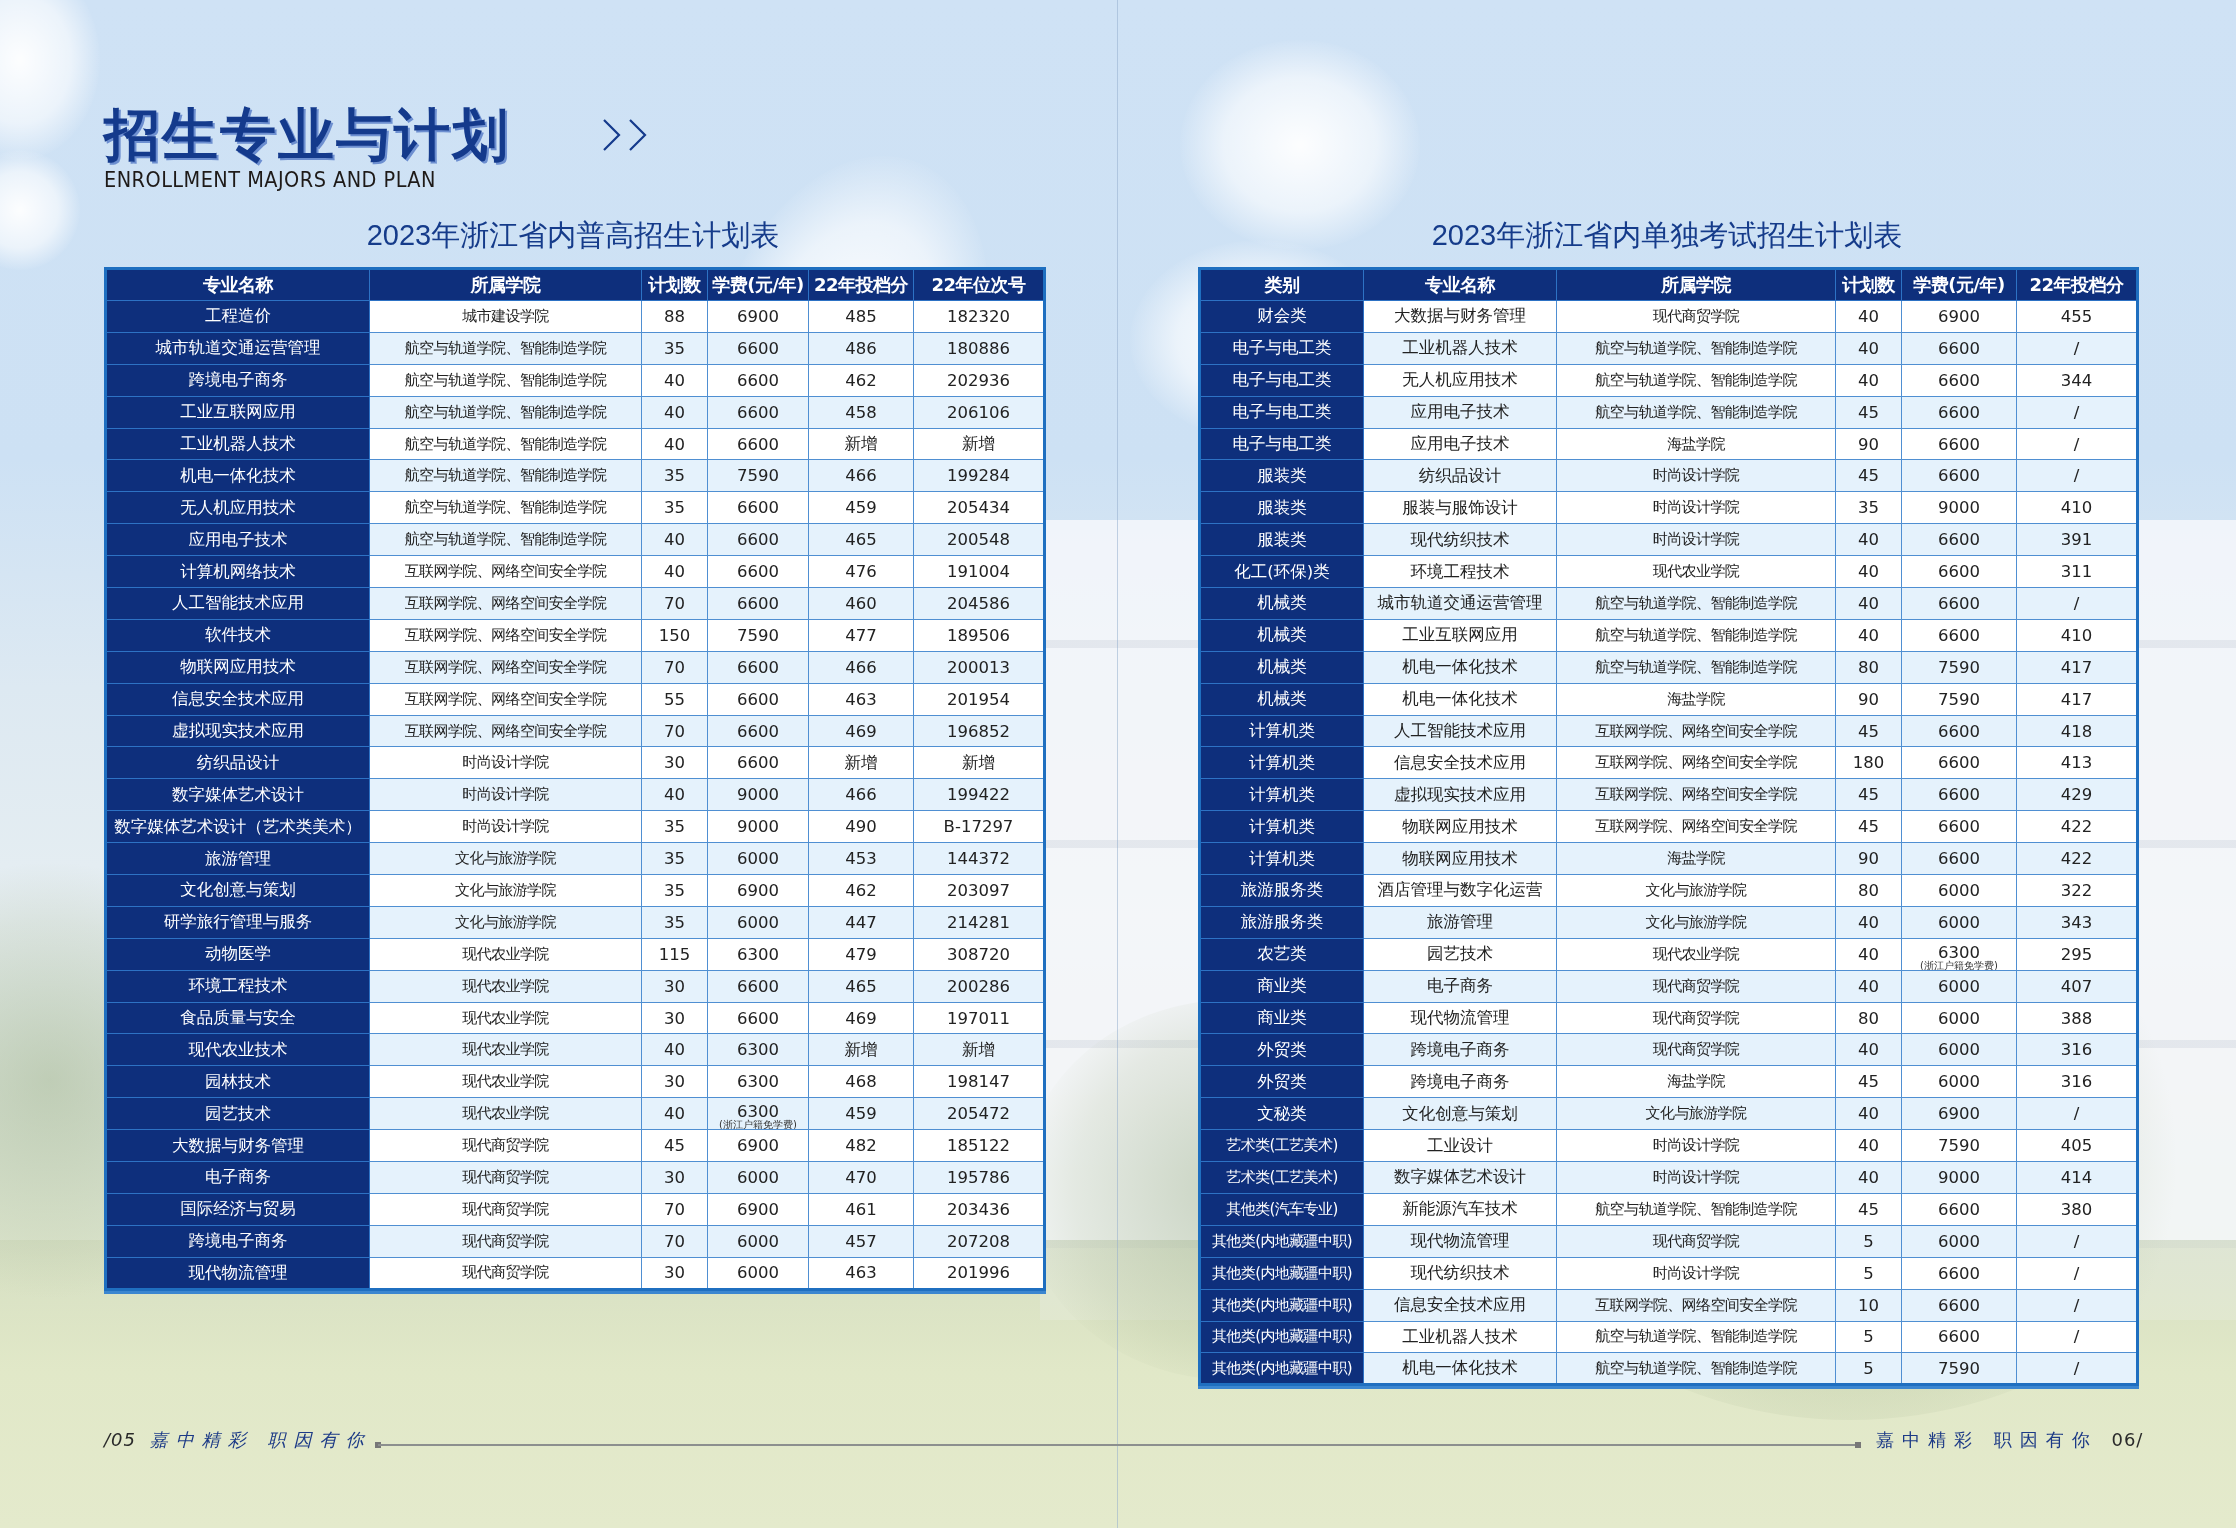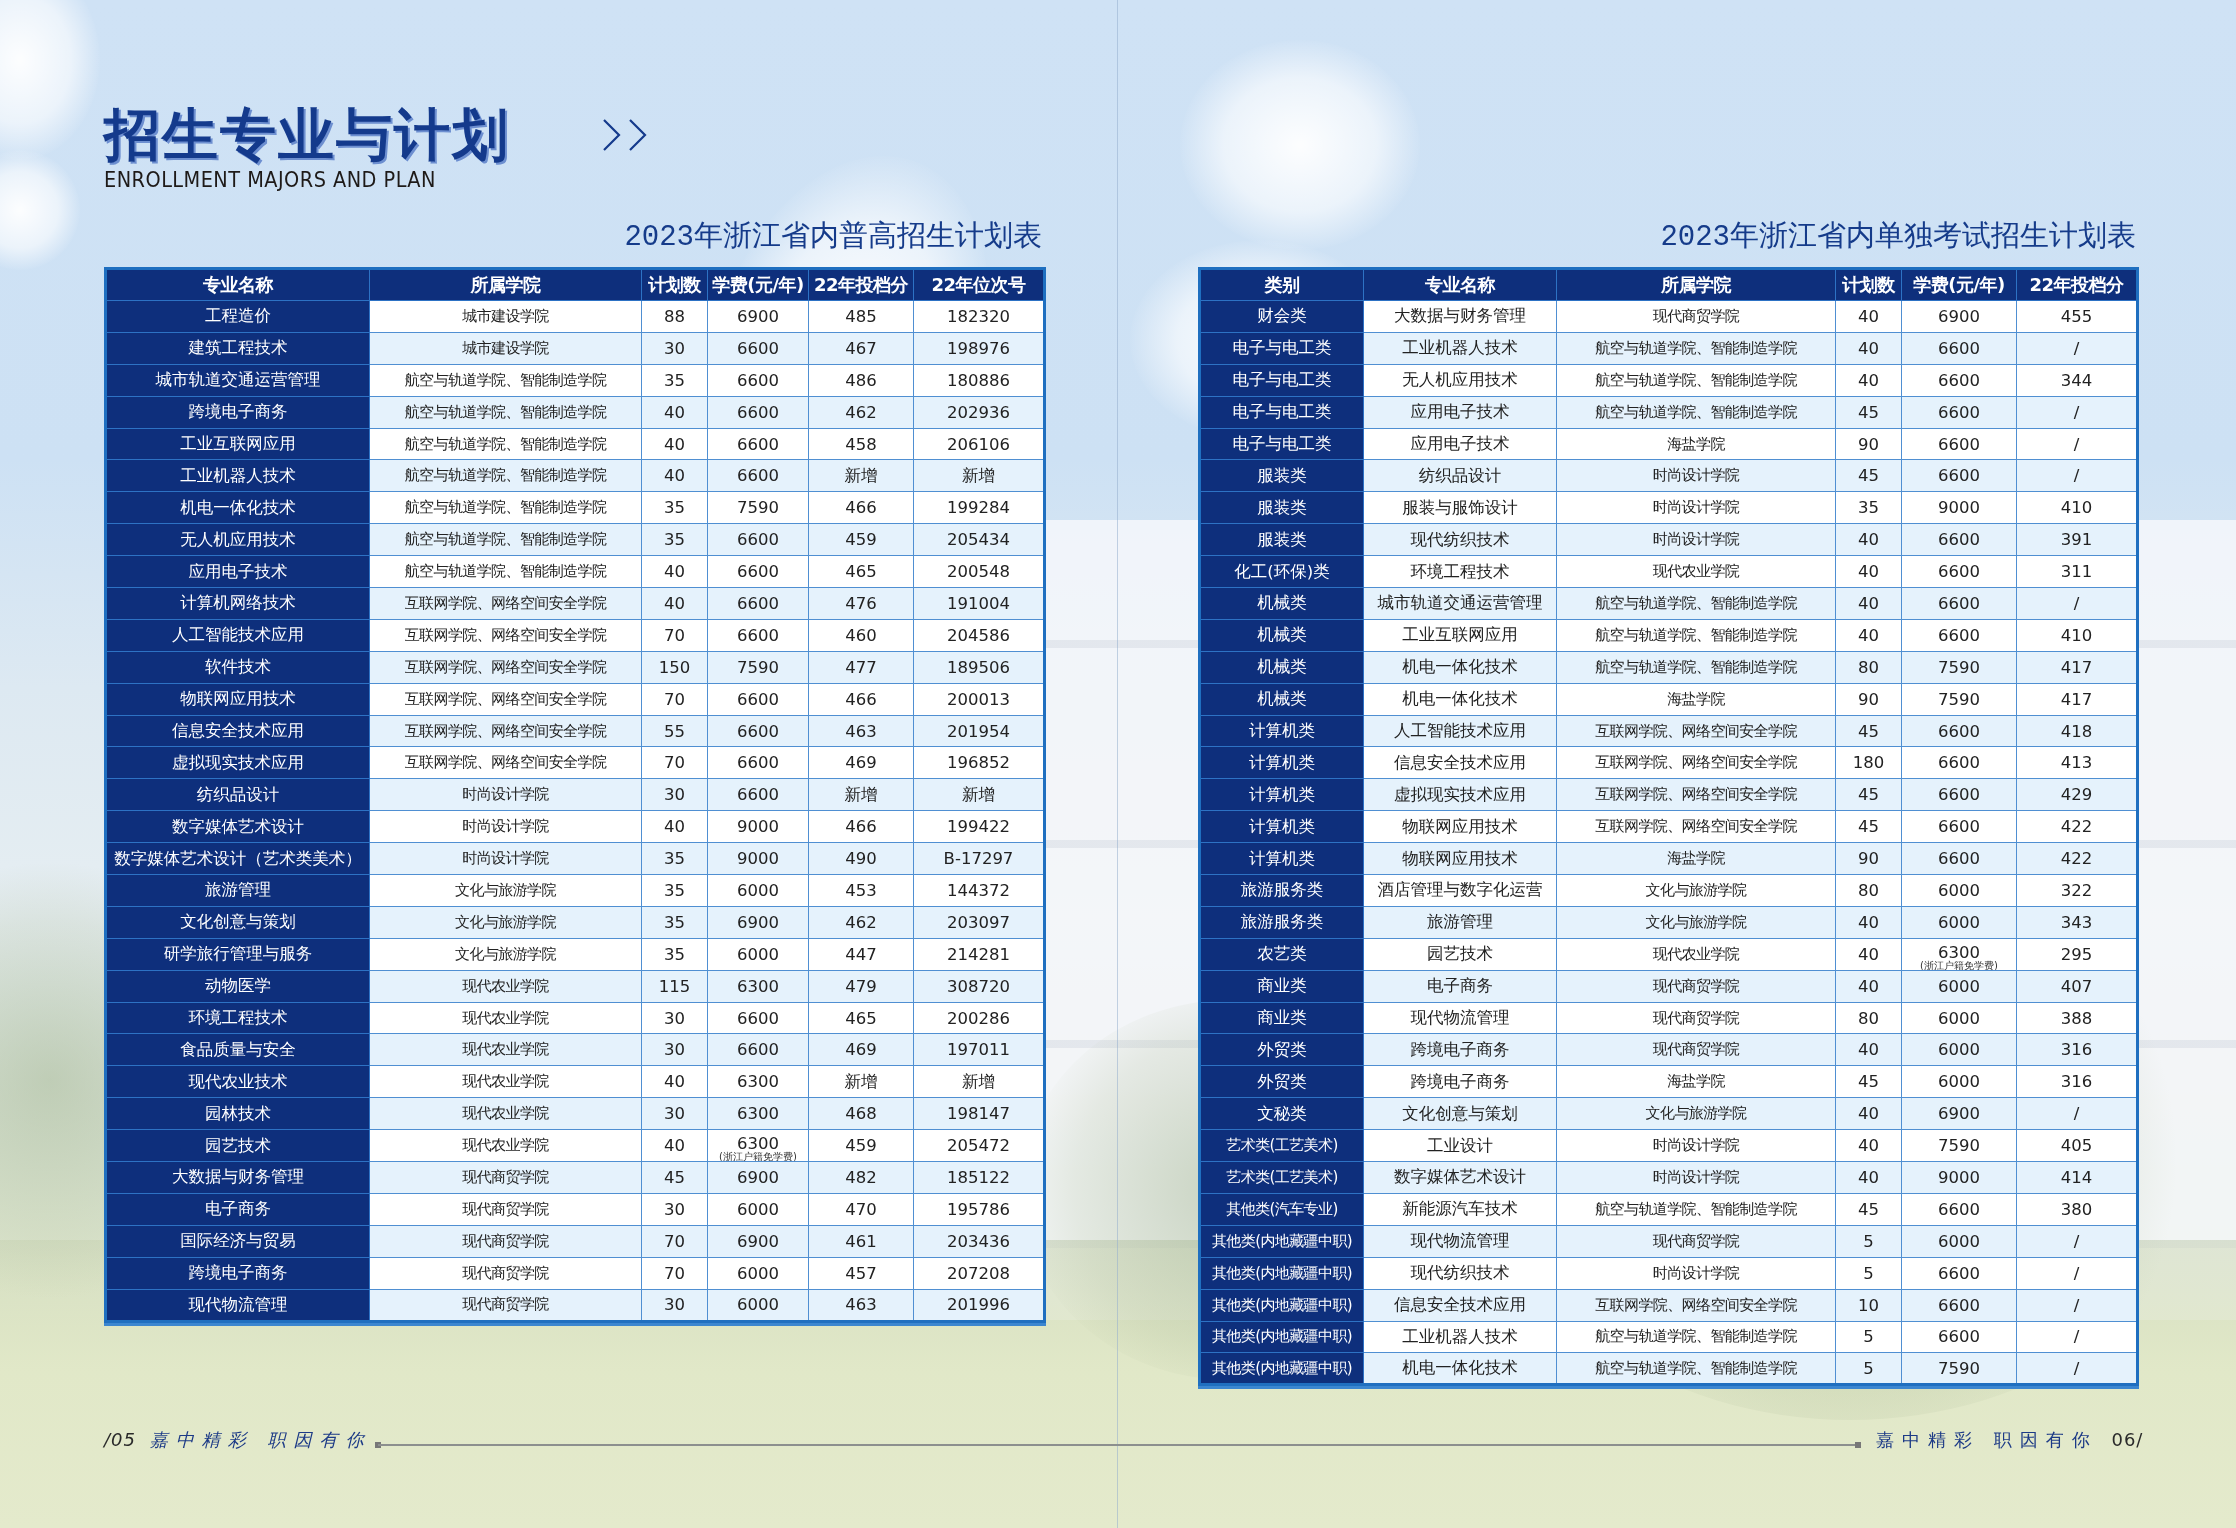--- a/index.html
+++ b/index.html
@@ -33,22 +33,22 @@
     text-shadow: 2px 2px 0 #6d8fd0;
   }
   .chevrons { position: absolute; left: 600px; top: 118px; width: 48px; height: 34px; }
   .page-subtitle {
     position: absolute; left: 104px; top: 168px;
     font-family: "DejaVu Sans", sans-serif; font-size: 21px; color: #1e1a18; letter-spacing: 0.5px;
     transform: scaleX(0.92); transform-origin: left;
   }
   .caption {
     position: absolute; top: 216px; height: 40px;
-    font-family: Liberation Mono, monospace;
-    font-size: 29px; color: #153b8a; text-align: right; white-space: nowrap;
+    font-family: Liberation Sans, sans-serif;
+    font-size: 29px; color: #153b8a; text-align: center; white-space: nowrap;
   }
   .caption.left { left: 104px; width: 938px; }
   .caption.right { left: 1198px; width: 938px; }
 
   table.plan {
     position: absolute; top: 267px; border-collapse: collapse; table-layout: fixed;
     border: 3px solid #1f6fc0; background: #ec4899;
     box-shadow: 0 3px 0 #3b86d0;
   }
   table.plan.left { left: 104px; width: 939px; }
@@ -126,28 +126,20 @@
   <tbody id="left-body">
       <tr>
         <td class="key">工程造价</td>
         <td class="small">城市建设学院</td>
         <td>88</td>
         <td>6900</td>
         <td>485</td>
         <td>182320</td>
       </tr>
       <tr>
-        <td class="key">建筑工程技术</td>
-        <td class="small">城市建设学院</td>
-        <td>30</td>
-        <td>6600</td>
-        <td>467</td>
-        <td>198976</td>
-      </tr>
-      <tr>
         <td class="key">城市轨道交通运营管理</td>
         <td class="small">航空与轨道学院、智能制造学院</td>
         <td>35</td>
         <td>6600</td>
         <td>486</td>
         <td>180886</td>
       </tr>
       <tr>
         <td class="key">跨境电子商务</td>
         <td class="small">航空与轨道学院、智能制造学院</td>

